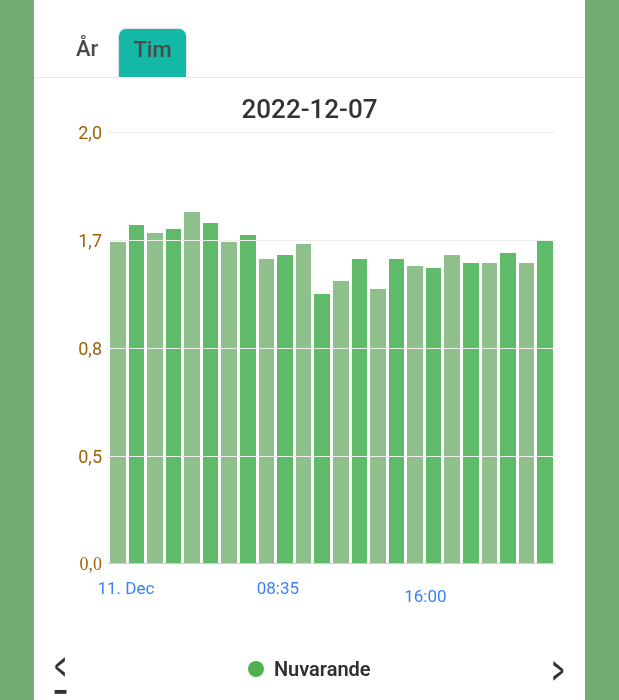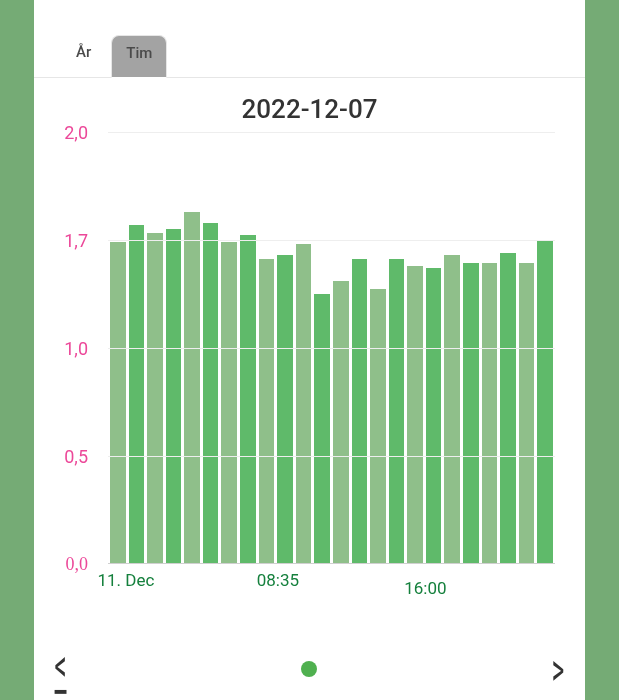--- a/index.html
+++ b/index.html
@@ -21,34 +21,34 @@
   .tabs {
     display:flex;
     align-items:flex-end;
     gap:0;
     padding: 22px 28px 0 28px;
     border-bottom:1px solid #e6e6e6;
     height:78px;
   }
   .tab {
     color:#4a4a4a;
-    font-size:15px;
+    font-size:22px;
     font-weight:500;
     padding: 0 14px 16px 14px;
     cursor:pointer;
     position:relative;
     white-space:nowrap;
   }
   .tab + .tab { margin-left:6px; }
   .tab.active-mask {
     
     border:1px solid #e6e6e6;
     border-bottom:1px solid #fff;
     border-radius:8px 8px 0 0;
-    background:#a3a3a3;
+    background:#14b8a6;
     margin-bottom:-1px;
     padding-top:8px;
     padding-bottom:15px;
   }
   
   .chart-title {
     text-align:center;
     font-size:26px;
     color:#333;
     margin:16px 0 8px 0;
@@ -59,23 +59,23 @@
     display:flex;
     padding:0 10px 0 10px;
   }
   .y-axis {
     width:64px;
     position:relative;
     height:432px;
   }
   .y-tick {
     position:absolute;
-    right:20px;
+    right:6px;
     font-size:18px;
-    color:#ec4899;
+    color:#a16207;
     transform:translateY(-50%);
   }
   .plot {
     position:relative;
     flex:1;
     height:432px;
     margin-right:20px;
   }
   .grid-line {
     position:absolute;
@@ -101,23 +101,23 @@
   }
   
   .x-axis {
     position:relative;
     margin-left:74px;
     margin-right:30px;
     height:32px;
   }
   .x-tick {
     position:absolute;
-    top:6px;
+    top:14px;
     font-size:17px;
-    color:#15803d;
+    color:#3b82f6;
     transform:translateX(-50%);
     white-space:nowrap;
   }
   
   .nav-row {
     position:absolute;
     left:0; right:0;
     bottom:12px;
     display:flex;
     align-items:center;
@@ -161,21 +161,21 @@
       <div class="tab">År</div>
       <div class="tab active-mask">Tim</div>
     </div>
 
   <div class="chart-title">2022-12-07</div>
 
   <div class="chart-wrap">
     <div class="y-axis" id="y-axis">
         <div class="y-tick" style="top: 432px; font-family: Liberation Serif, serif;">0,0</div>
         <div class="y-tick" style="top: 324px;">0,5</div>
-        <div class="y-tick" style="top: 216px;">1,0</div>
+        <div class="y-tick" style="top: 216px;">0,8</div>
         <div class="y-tick" style="top: 108px;">1,7</div>
         <div class="y-tick" style="top: 0px;">2,0</div>
       </div>
     <div class="plot" id="plot">
       <div class="bars" id="bars">
           <div class="bar" style="height: 74.5%; background: rgb(143, 191, 138);"></div>
           <div class="bar" style="height: 78.5%; background: rgb(95, 186, 106);"></div>
           <div class="bar" style="height: 76.5%; background: rgb(143, 191, 138);"></div>
           <div class="bar" style="height: 77.5%; background: rgb(95, 186, 106);"></div>
           <div class="bar" style="height: 81.5%; background: rgb(143, 191, 138);"></div>
@@ -212,17 +212,18 @@
       <div class="x-tick" style="left: 38%;">08:35</div>
       <div class="x-tick" style="left: 71%; margin-top: 8px;">16:00</div>
     </div>
 
   <div class="nav-row">
     <span class="nav-btn">
       <span class="prev-underline">&lt;</span>
     </span>
     <span class="legend">
       <span class="legend-dot" id="legend-dot" style="background: rgb(79, 176, 79);"></span>
+      <span>Nuvarande</span>
     </span>
     <span class="nav-btn">&gt;</span>
   </div>
 
 </div>
 
 </body></html>

